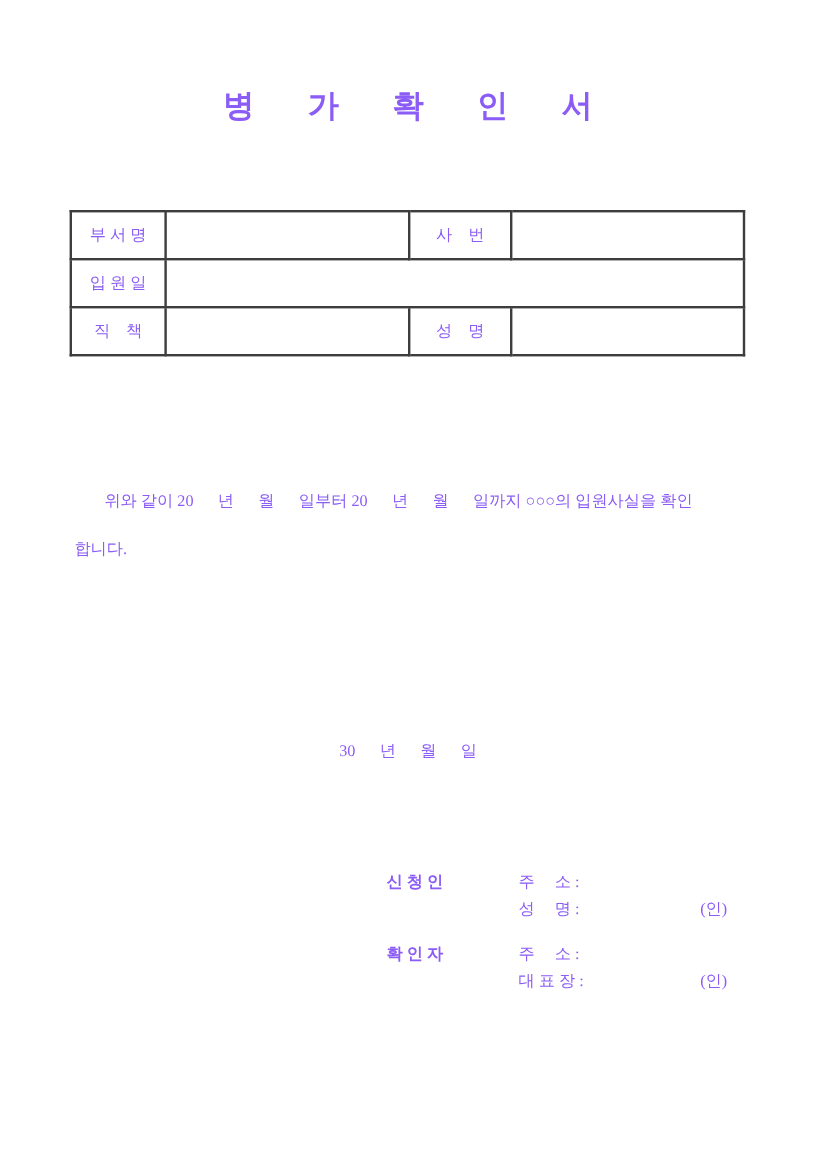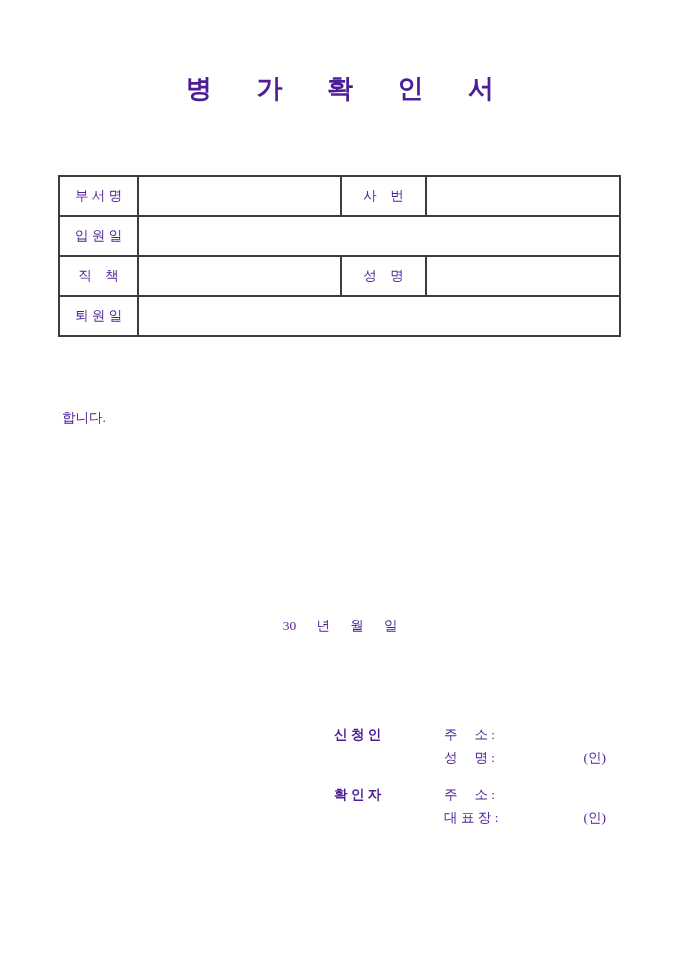--- a/index.html
+++ b/index.html
@@ -3,21 +3,21 @@
 <meta charset="utf-8">
 <style>
   html, body { margin: 0; padding: 0; }
   body { background: #ffffff; }
   .page {
     position: relative;
     width: 680px;
     height: 962px;
     margin: 0 auto;
     background: #ffffff;
-    color: #4c1d95;
+    color: #8b5cf6;
     font-family: "Liberation Serif", "DejaVu Serif", serif;
     overflow: hidden;
   }
 
   
   .doc-title {
     position: absolute;
     top: 72px;
     left: 0;
     right: 0;
@@ -93,21 +93,20 @@
   .sig-row {
     display: flex;
     align-items: center;
     height: 23px;
   }
   .sig-role {
     flex: none;
     width: 66px;
     font-weight: bold;
     white-space: pre;
-    margin-left: 12px;
   }
   .sig-label {
     flex: none;
     white-space: pre;
     margin-left: 44px;
   }
   .sig-value { flex: 1; min-width: 10px; }
   .sig-seal {
     flex: none;
     white-space: pre;
@@ -138,28 +137,25 @@
       <tr>
         <td class="lbl">입 원 일</td>
         <td class="val" colspan="3"></td>
       </tr>
       <tr>
         <td class="lbl">직    책</td>
         <td class="val"></td>
         <td class="lbl">성    명</td>
         <td class="val"></td>
       </tr>
-      <tr>
-        <td class="lbl">퇴 원 일</td>
-        <td class="val" colspan="3"></td>
-      </tr>
     </tbody>
   </table>
 
   <div class="statement">
+    <div class="line1">위와 같이 20      년      월      일부터 20      년      월      일까지 ○○○의 입원사실을 확인</div>
     <div class="line2">합니다.</div>
   </div>
 
   <div class="written-date">30      년      월      일</div>
 
   <div class="sig-area">
 
     <div class="sig-block">
       <div class="sig-row">
         <span class="sig-role">신 청 인</span>

